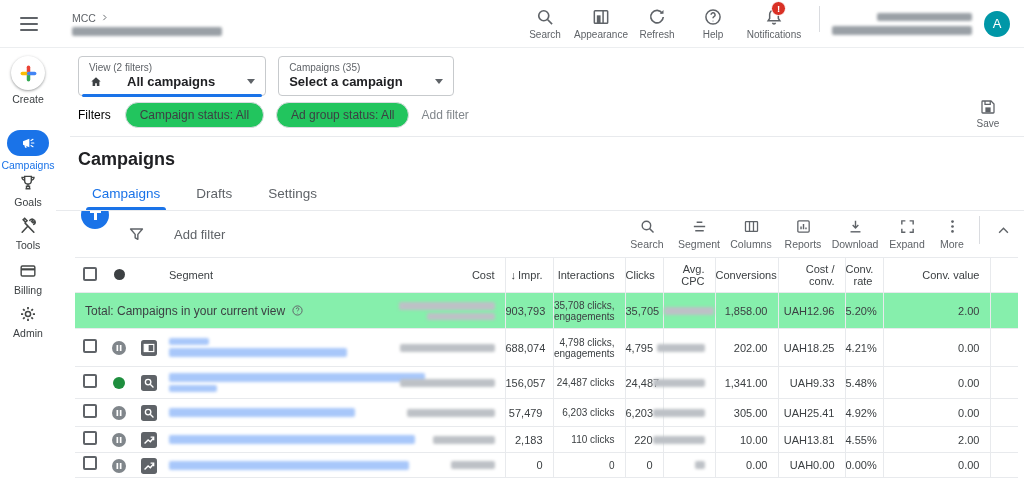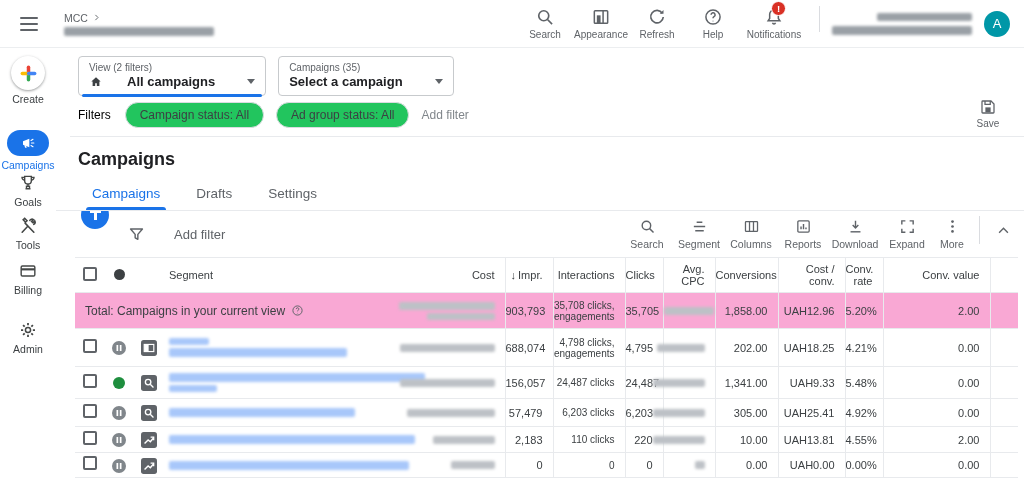--- a/index.html
+++ b/index.html
@@ -8,21 +8,21 @@
   .app { position:relative; width:1024px; height:480px; }
 
   
   .topbar { position:relative; height:48px; background:#fff; border-bottom:1px solid #eceef0;
     display:flex; align-items:center; padding:0 10px; }
   .hamburger { width:38px; height:38px; display:flex; flex-direction:column; justify-content:center;
     gap:4px; padding:0 10px; cursor:pointer; }
   .hamburger span { display:block; height:2px; background:#5f6368; border-radius:1px; }
   .brand { display:flex; align-items:center; gap:9px; margin-left:8px; }
   .brand-text { font-size:20px; color:#5f6368; letter-spacing:.2px; }
-  .crumb { margin-left:16px; display:flex; flex-direction:column; gap:3px; }
+  .crumb { margin-left:24px; display:flex; flex-direction:column; gap:3px; }
   .crumb-top { font-size:10.5px; color:#5f6368; display:flex; align-items:center; gap:4px; }
   .crumb-top .chev { font-size:10px; color:#5f6368; }
   .topbar-right { margin-left:auto; display:flex; align-items:center; }
   .tb-action { width:56px; display:flex; flex-direction:column; align-items:center; gap:2px;
     color:#5f6368; cursor:pointer; position:relative; }
   .tb-action svg { width:20px; height:20px; }
   .tb-label { font-size:10px; color:#5f6368; white-space:nowrap; }
   .badge { position:absolute; top:-6px; left:30px; min-width:15px; height:15px; background:#d93025;
     border-radius:50%; color:#fff; font-size:9.5px; font-weight:700; display:flex; align-items:center;
     justify-content:center; border:1.5px solid #fff; }
@@ -114,21 +114,21 @@
 
   
   table.data { position:absolute; top:209px; left:19px; width:943px; border-collapse:collapse;
     table-layout:fixed; background:#fff; }
   th, td { border-bottom:1px solid #e8eaed; vertical-align:middle; font-weight:400; }
   thead th { border-top:1px solid #e8eaed; height:35px; font-size:11px; color:#3c4043; }
   th.c-name, td.c-name { text-align:left; padding-left:4px; }
   .num { text-align:right; padding-right:10px; font-size:11px; color:#3c4043; }
   .vb { border-right:1px solid #e8eaed; }
   .inter { font-size:10px; line-height:11px; }
-  tr.total td { background:#f9a8d4; height:36px; }
+  tr.total td { background:#86efac; height:36px; }
   .total-label { font-size:12px; color:#3c4043; padding-left:10px; display:flex; align-items:center; gap:6px; }
   .total-label svg { width:13px; height:13px; color:#5f6368; flex:none; }
   .checkbox { display:inline-block; width:14px; height:14px; border:2px solid #5f6368; border-radius:2px;
     background:#fff; cursor:pointer; }
   .hdr-dot { display:inline-block; width:11px; height:11px; border-radius:50%; background:#3c4043; }
   .cell-center { text-align:center; }
   .status-ic { width:14px; height:14px; display:inline-block; vertical-align:middle; }
   .type-ic { width:16px; height:16px; display:inline-block; vertical-align:middle; }
   .name-lines { display:flex; flex-direction:column; gap:3px; align-items:flex-start; }
   .cost-lines { display:flex; flex-direction:column; gap:3px; align-items:flex-end; }
@@ -241,21 +241,21 @@
       </svg>
       <span class="rail-label">Tools</span>
     </div>
     <div class="rail-item" style="top:213px">
       <svg class="rail-icon" viewBox="0 0 24 24" fill="none" stroke="currentColor" stroke-width="1.7">
         <rect x="3.8" y="6" width="16.4" height="12" rx="1.5"></rect>
           <path d="M3.8 10h16.4" stroke-width="2.6"></path>
       </svg>
       <span class="rail-label">Billing</span>
     </div>
-    <div class="rail-item" style="top:272px">
+    <div class="rail-item" style="top:256px">
       <svg class="rail-icon" viewBox="0 0 24 24" fill="none" stroke="currentColor">
         <circle cx="12" cy="12" r="3.1" stroke-width="1.8"></circle>
         <path d="M12 3.6v2.6M12 17.8v2.6M3.6 12h2.6M17.8 12h2.6M6.1 6.1l1.9 1.9M16 16l1.9 1.9M17.9 6.1L16 8M8 16l-1.9 1.9" stroke-width="2.1"></path>
       </svg>
       <span class="rail-label">Admin</span>
     </div>
   </nav>
 
   <main class="content">
 

